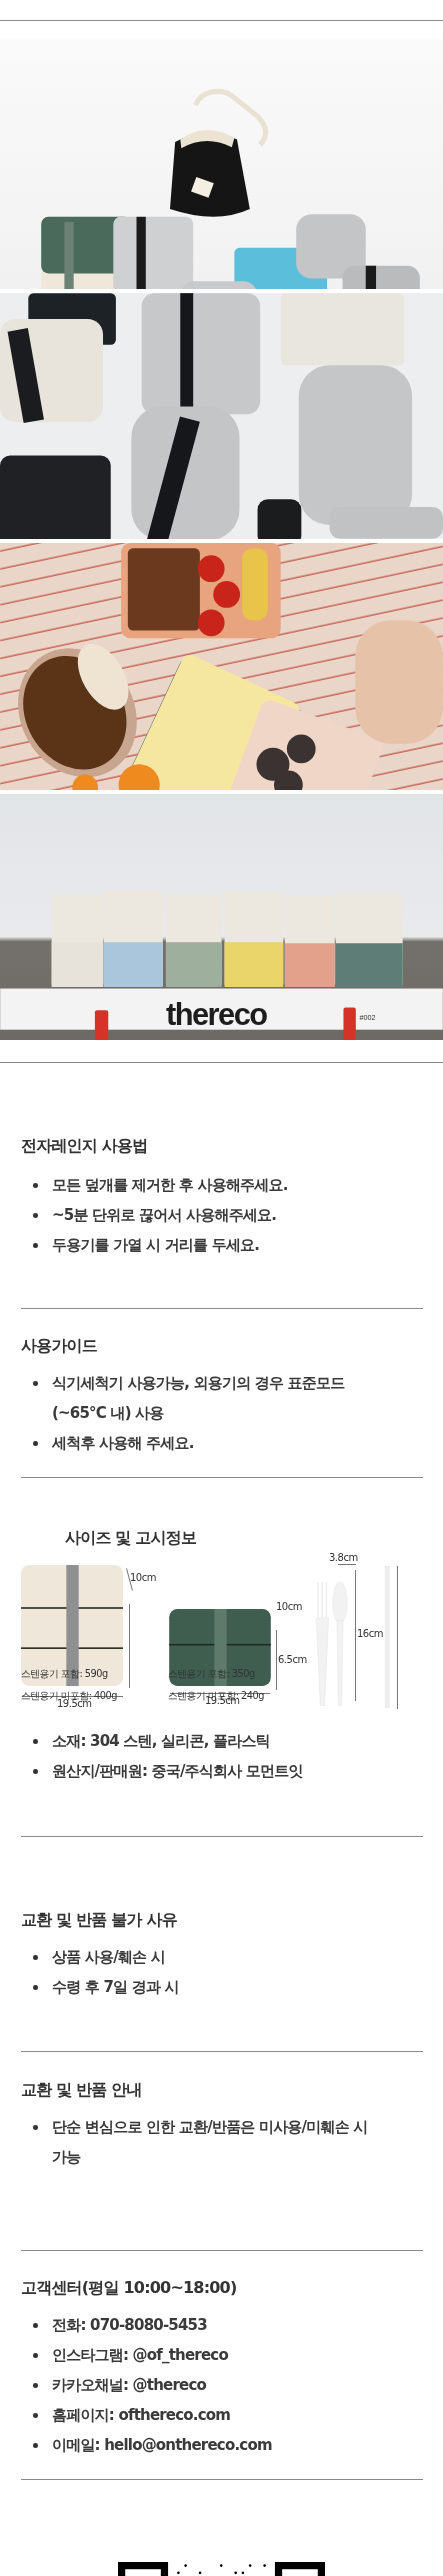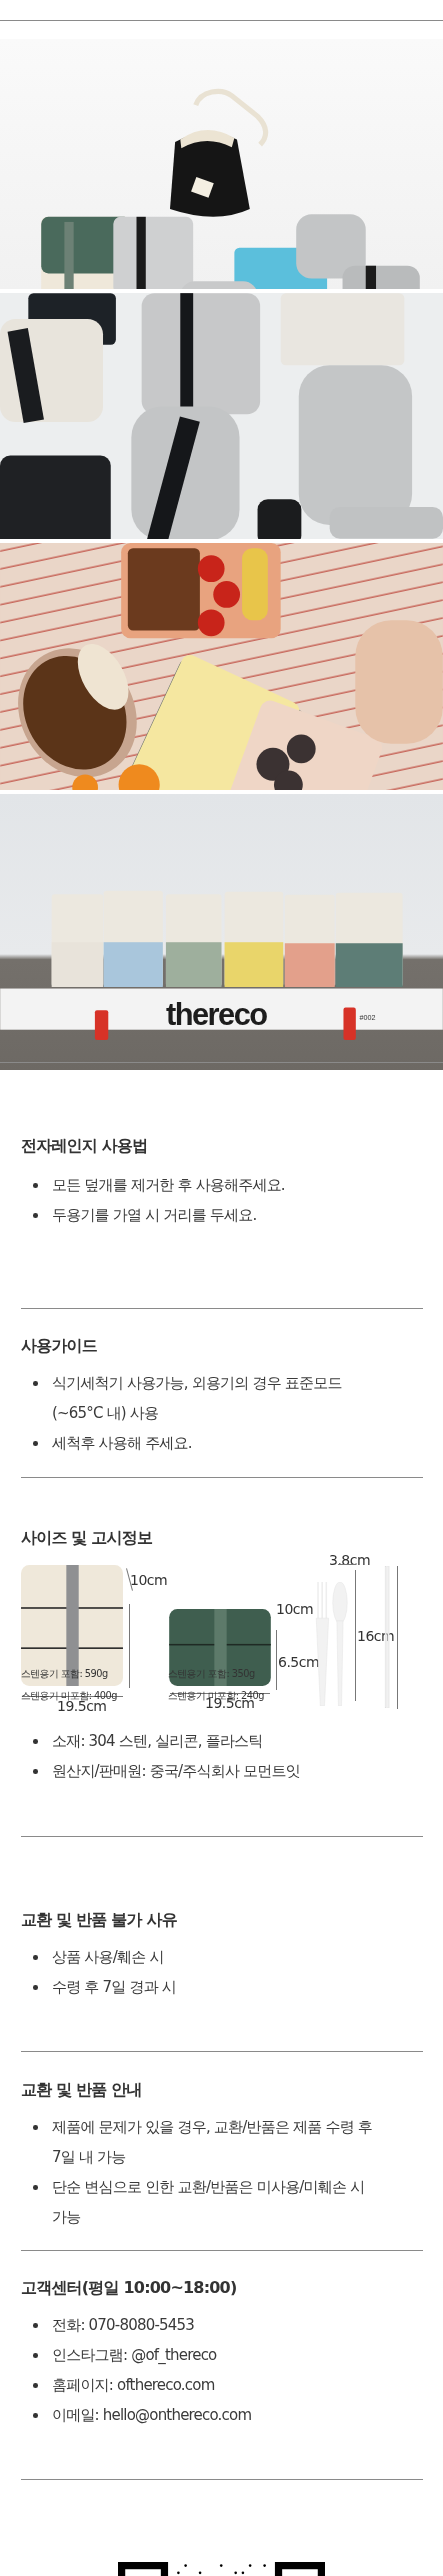--- a/index.html
+++ b/index.html
@@ -3,25 +3,25 @@
 <meta charset="utf-8">
 <style>
   * { box-sizing: border-box; margin: 0; padding: 0; }
   html, body { width: 443px; background: #ffffff; }
   body { font-family: "DejaVu Sans", "Liberation Sans", sans-serif; color: #333333; position: relative; height: 2851px; overflow: hidden; }
   .abs { position: absolute; }
   .rule-full { position: absolute; left: 0; width: 443px; height: 1px; background: #8a8a8a; }
   .rule { position: absolute; left: 20.6px; width: 402px; height: 1px; background: #8a8a8a; }
   .photo { position: absolute; left: 0; width: 443px; overflow: hidden; }
   .sec-title { position: absolute; left: 21px; font-size: 16px; font-weight: bold; letter-spacing: -0.8px; color: #333; white-space: nowrap; line-height: 20.6px; }
-  .list { position: absolute; left: 0; width: 394px; list-style: none; }
+  .list { position: absolute; left: 0; width: 394px; list-style: none; font-weight: bold; }
   .list li { position: relative; padding-left: 52px; padding-right: 20.6px; font-size: 15px; letter-spacing: -0.8px; line-height: 30px; color: #3a3a3a; }
   .list li .dot { position: absolute; left: 33px; top: 13px; width: 4.6px; height: 4.6px; border-radius: 50%; background: #333; }
   .weights { position: absolute; font-size: 9.8px; letter-spacing: -0.5px; color: #333; line-height: 20.6px; white-space: nowrap; }
-  .dim { position: absolute; font-size: 14px; letter-spacing: -0.5px; color: #333; white-space: nowrap; }
+  .dim { position: absolute; font-size: 10px; letter-spacing: -0.5px; color: #333; white-space: nowrap; }
   .dim-line { position: absolute; background: #777; }
 </style>
 </head>
 <body>
 
 <div class="rule-full" style="top:20px;"></div>
 
 <div class="photo" style="top:39px;height:250px;background:linear-gradient(180deg,#fafafa 0%,#f1f1f1 100%);">
   <svg width="443" height="250" viewBox="0 0 860 485">
 
@@ -102,21 +102,21 @@
     <rect x="430" y="330" width="250" height="440" rx="20" fill="#efd6c6" transform="rotate(20 555 550)"></rect>
     <circle cx="530" cy="430" r="32" fill="#3b3232"></circle>
       <circle cx="585" cy="400" r="28" fill="#3b3232"></circle>
       <circle cx="560" cy="470" r="28" fill="#3b3232"></circle>
     <rect x="690" y="150" width="170" height="240" rx="70" fill="#e6c2a9"></rect>
     <circle cx="270" cy="470" r="40" fill="#ef8a1e"></circle>
     <circle cx="165" cy="475" r="25" fill="#ef8a1e"></circle>
   </svg>
 </div>
 
-<div class="photo" style="top:794px;height:276px;background:linear-gradient(180deg,#e2e5e8 0%,#e8eaec 58%,#74706b 60%,#6d6964 100%);">
+<div class="photo" style="top:794px;height:246px;background:linear-gradient(180deg,#e2e5e8 0%,#e8eaec 58%,#74706b 60%,#6d6964 100%);">
   <svg width="443" height="246" viewBox="0 0 860 478">
     <g>
       <rect x="100" y="195" width="100" height="180" rx="6" fill="#ece8df"></rect>
       <rect x="100" y="288" width="100" height="87" fill="#e8e3da"></rect>
       <rect x="201" y="188" width="115" height="187" rx="6" fill="#ece8df"></rect>
       <rect x="201" y="288" width="115" height="87" fill="#a9c6dc"></rect>
       <rect x="322" y="195" width="108" height="180" rx="6" fill="#ece8df"></rect>
       <rect x="322" y="288" width="108" height="87" fill="#9eaf9d"></rect>
       <rect x="436" y="190" width="114" height="185" rx="6" fill="#ece8df"></rect>
       <rect x="436" y="288" width="114" height="87" fill="#e9d56a"></rect>
@@ -131,32 +131,33 @@
     <rect x="184" y="420" width="26" height="58" rx="4" fill="#d73227"></rect>
     <rect x="667" y="415" width="24" height="63" rx="4" fill="#d73227"></rect>
   </svg>
 </div>
 
 <div class="rule-full" style="top:1062px;"></div>
 
 <div class="sec-title" style="top:1136px;">전자레인지 사용법</div>
 <ul class="list" style="top:1170px;">
   <li><span class="dot"></span><span>모든 덮개를 제거한 후 사용해주세요.</span></li>
+  <li><span class="dot"></span><span>~5분 단위로 끊어서 사용해주세요.</span></li>
   <li><span class="dot"></span><span>두용기를 가열 시 거리를 두세요.</span></li>
 </ul>
 <div class="rule" style="top:1308px;"></div>
 
 <div class="sec-title" style="top:1336px;">사용가이드</div>
 <ul class="list" style="top:1368px;">
   <li><span class="dot"></span><span>식기세척기 사용가능, 외용기의 경우 표준모드 (~65°C 내) 사용</span></li>
   <li><span class="dot"></span><span>세척후 사용해 주세요.</span></li>
 </ul>
 <div class="rule" style="top:1477px;"></div>
 
-<div class="sec-title" style="top:1528px;">사이즈 및 고시정보</div>
+<div class="sec-title" style="top:1528px;margin-left:44px;">사이즈 및 고시정보</div>
 
 <div class="abs" style="left:0;top:1551px;width:443px;height:103px;">
 
   <div class="abs" style="left:21px;top:14px;width:102px;height:121px;">
     <svg width="102" height="121" viewBox="0 0 198 235">
       <rect x="0" y="0" width="198" height="235" rx="16" fill="#efe8da"></rect>
       <rect x="0" y="82" width="198" height="3" fill="#222"></rect>
       <rect x="0" y="160" width="198" height="3" fill="#222"></rect>
       <rect x="88" y="0" width="24" height="235" fill="#8f9092"></rect>
     </svg>
@@ -219,29 +220,29 @@
 
 <div class="sec-title" style="top:1910px;">교환 및 반품 불가 사유</div>
 <ul class="list" style="top:1942px;">
   <li><span class="dot"></span><span>상품 사용/훼손 시</span></li>
   <li><span class="dot"></span><span>수령 후 7일 경과 시</span></li>
 </ul>
 <div class="rule" style="top:2051px;"></div>
 
 <div class="sec-title" style="top:2080px;">교환 및 반품 안내</div>
 <ul class="list" style="top:2112px;">
-  <li><span class="dot"></span><span>제품에 문제가 있을 경우, 교환/반품은 제품 수령 후 7일 내 가능</span></li>
   <li><span class="dot"></span><span>단순 변심으로 인한 교환/반품은 미사용/미훼손 시 가능</span></li>
 </ul>
 <div class="rule" style="top:2250px;"></div>
 
 <div class="sec-title" style="top:2278px;">고객센터(평일 10:00~18:00)</div>
 <ul class="list" style="top:2310px;">
   <li><span class="dot"></span><span>전화: 070-8080-5453</span></li>
   <li><span class="dot"></span><span>인스타그램: @of_thereco</span></li>
+  <li><span class="dot"></span><span>카카오채널: @thereco</span></li>
   <li><span class="dot"></span><span>홈페이지: ofthereco.com</span></li>
   <li><span class="dot"></span><span>이메일: hello@onthereco.com</span></li>
 </ul>
 <div class="rule" style="top:2479px;"></div>
 
 <div class="abs" style="left:118px;top:2562px;width:207px;height:207px;">
   <svg width="207" height="207" viewBox="0 0 401 401">
     <rect width="401" height="401" fill="#ffffff"></rect>
 
     <g fill="#000">

